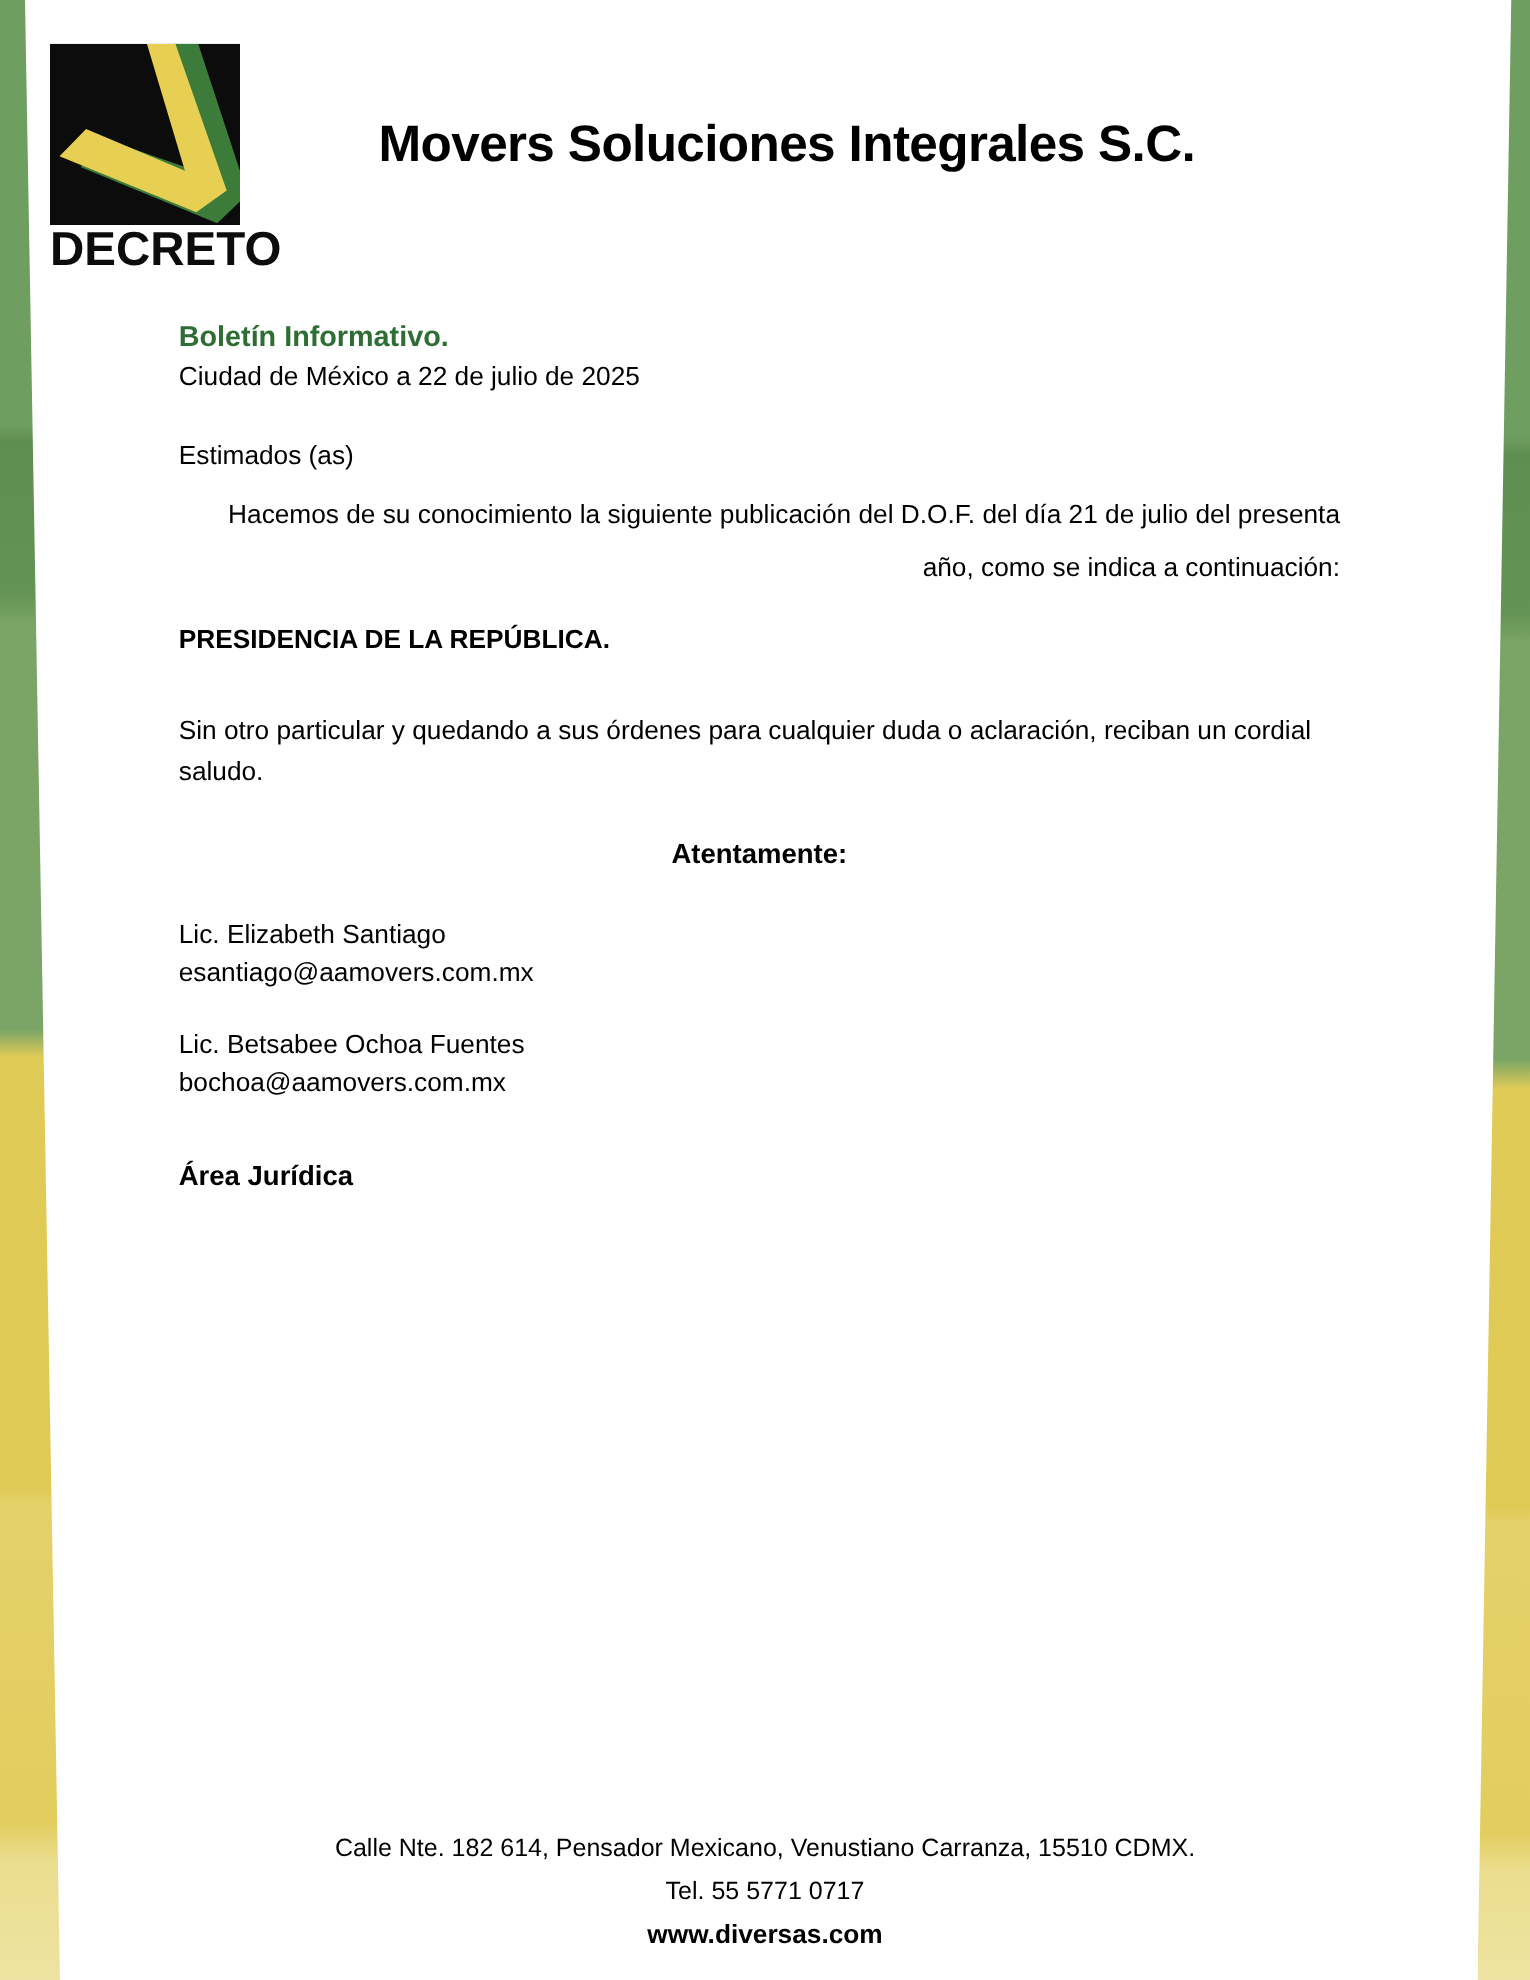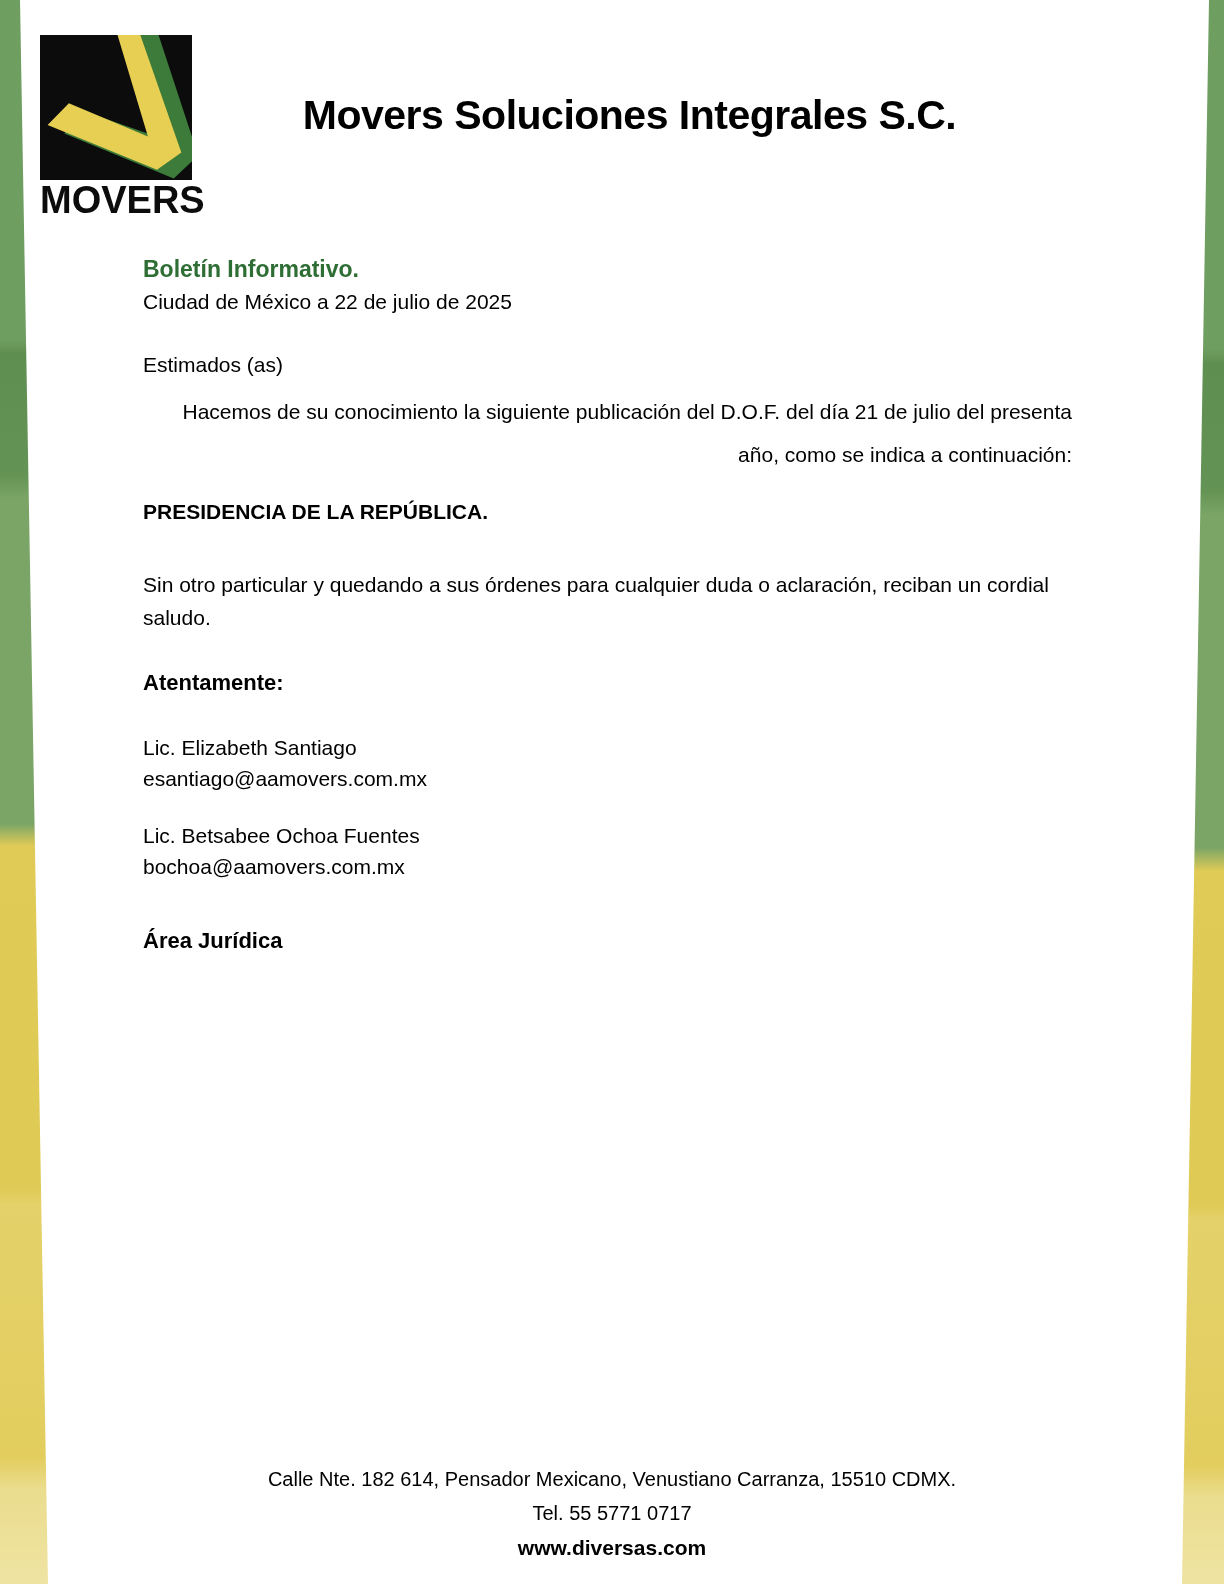--- a/index.html
+++ b/index.html
@@ -64,21 +64,21 @@
   .bullet-item{margin-top:28px;display:flex;line-height:33px;}
   .bullet-dot{
     flex:0 0 78px;position:relative;
   }
   .bullet-dot::before{
     content:"";position:absolute;left:6px;top:13px;
     width:6px;height:6px;border-radius:50%;background:#4e8a3e;
   }
   .bullet-text{flex:1;padding-right:0;}
   .closing{margin-top:41px;line-height:33px;}
-  .center-bold{margin-top:34px;text-align:left;font-weight:bold;font-size:22px;}
+  .center-bold{margin-top:34px;text-align:center;font-weight:bold;font-size:22px;}
   .contact{margin-top:34px;line-height:31px;}
   .contact + .contact{margin-top:26px;}
   .department{margin-top:44px;font-weight:bold;font-size:22px;}
 
   
   .footer{position:absolute;left:60px;right:60px;top:1465px;text-align:center;}
   .footer-address{font-size:20px;line-height:28px;}
   .footer-phone{font-size:20px;line-height:28px;margin-top:6px;}
   .footer-site{font-size:21px;font-weight:bold;line-height:28px;margin-top:7px;}
 </style>
@@ -89,21 +89,21 @@
 
   <div class="stripe stripe-left"></div>
   <div class="stripe stripe-right"></div>
 
   <div class="logo-block">
     <svg class="logo-mark" viewBox="0 0 100 100" preserveAspectRatio="none">
       <rect x="0" y="0" width="100" height="100" fill="#0c0c0c"></rect>
       <polygon points="62,0 78,0 104,83 88,99 16,68 30,53 82,72" fill="#3c7b3a"></polygon>
       <polygon points="51,0 66,0 93,81 77,93 5,62 19,47 71,70" fill="#e6cf52"></polygon>
     </svg>
-    <div class="logo-word">MOVERS</div>
+    <div class="logo-word">DECRETO</div>
   </div>
 
   <div class="doc-title">Movers Soluciones Integrales S.C.</div>
 
   <div class="content">
 
     <div class="bulletin">Boletín Informativo.</div>
 
     <div class="date-line">Ciudad de México a 22 de julio de 2025</div>
 

